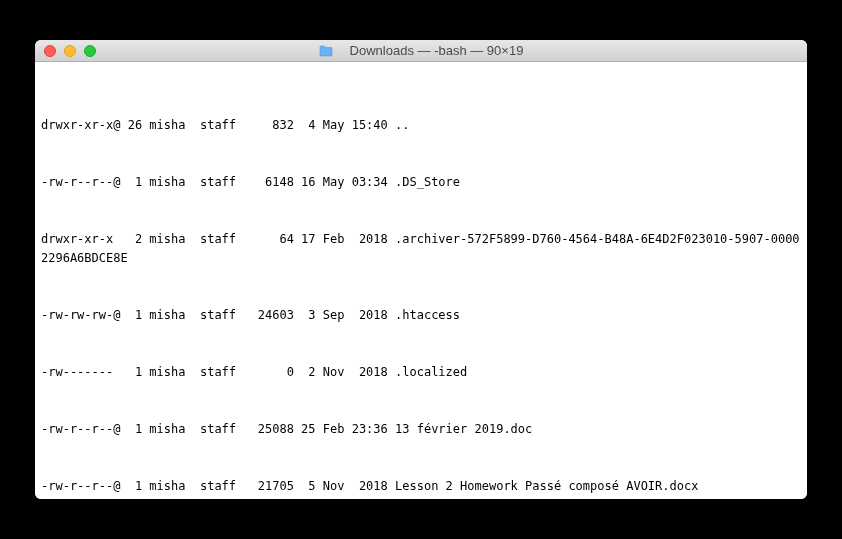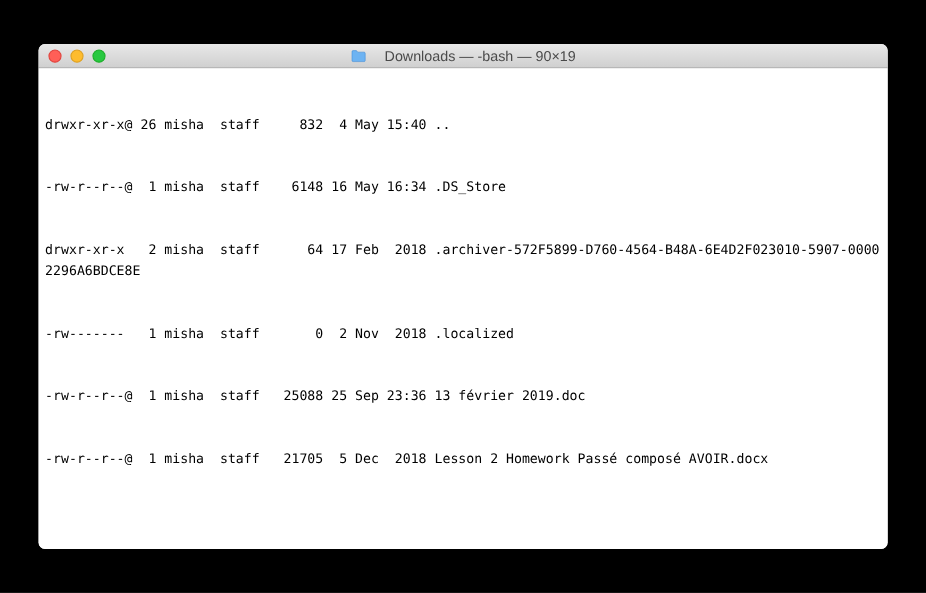--- a/index.html
+++ b/index.html
@@ -61,21 +61,21 @@
       color: #4a4a4a;
     }
     .folder-icon {
       width: 14px;
       height: 12px;
       display: inline-block;
     }
     .terminal-body {
       flex: 1;
       background: #fff;
-      padding: 4px 6px;
+      padding: 16px 6px;
       font-size: 12px;
       line-height: 19px;
       color: #000;
       white-space: pre;
       overflow: hidden;
       font-family: "Menlo", "Monaco", "Consolas", monospace;
     }
     .line {
       white-space: pre-wrap;
       word-break: break-all;
@@ -95,25 +95,26 @@
       <span class="folder-icon">
         <svg width="14" height="12" viewBox="0 0 14 12">
           <path d="M1 2 C1 1.4 1.4 1 2 1 L5 1 L6.2 2.4 L12 2.4 C12.6 2.4 13 2.8 13 3.4 L13 10 C13 10.6 12.6 11 12 11 L2 11 C1.4 11 1 10.6 1 10 Z" fill="#6db3f2" stroke="#3a8ad6" stroke-width="0.5"></path>
         </svg>
       </span>
       <span>Downloads — -bash — 90×19</span>
     </div>
   </div>
   <div class="terminal-body">
     <div class="line">drwxr-xr-x@ 26 misha  staff     832  4 May 15:40 ..</div>
-    <div class="line">-rw-r--r--@  1 misha  staff    6148 16 May 16:34 .DS_Store</div>
+    <div class="line">-rw-r--r--@  1 misha  staff    6148 16 May 03:34 .DS_Store</div>
     <div class="line">drwxr-xr-x   2 misha  staff      64 17 Feb  2018 .archiver-572F5899-D760-4564-B48A-6E4D2F023010-5907-00002296A6BDCE8E</div>
+    <div class="line">-rw-rw-rw-@  1 misha  staff   24603  3 Sep  2018 .htaccess</div>
     <div class="line">-rw-------   1 misha  staff       0  2 Nov  2018 .localized</div>
-    <div class="line">-rw-r--r--@  1 misha  staff   25088 25 Sep 23:36 13 février 2019.doc</div>
-    <div class="line">-rw-r--r--@  1 misha  staff   21705  5 Dec  2018 Lesson 2 Homework Passé composé AVOIR.docx</div>
+    <div class="line">-rw-r--r--@  1 misha  staff   25088 25 Feb 23:36 13 février 2019.doc</div>
+    <div class="line">-rw-r--r--@  1 misha  staff   21705  5 Nov  2018 Lesson 2 Homework Passé composé AVOIR.docx</div>
     
     
     
     
     
     
     
     
     
     

